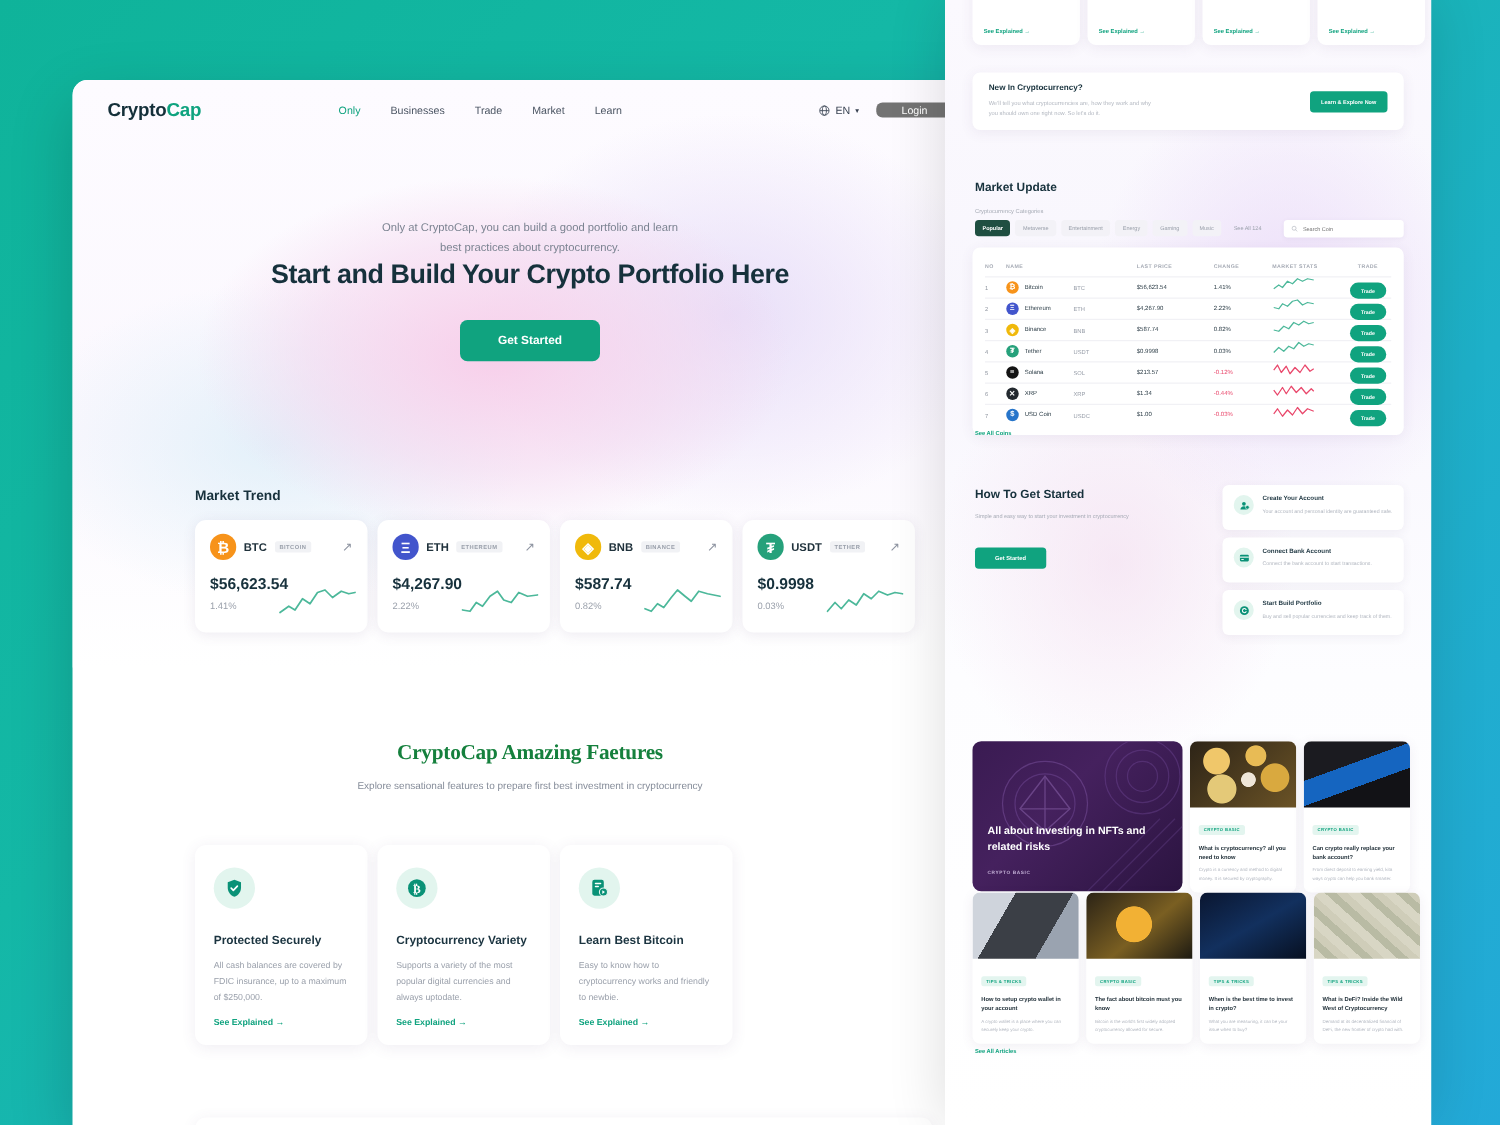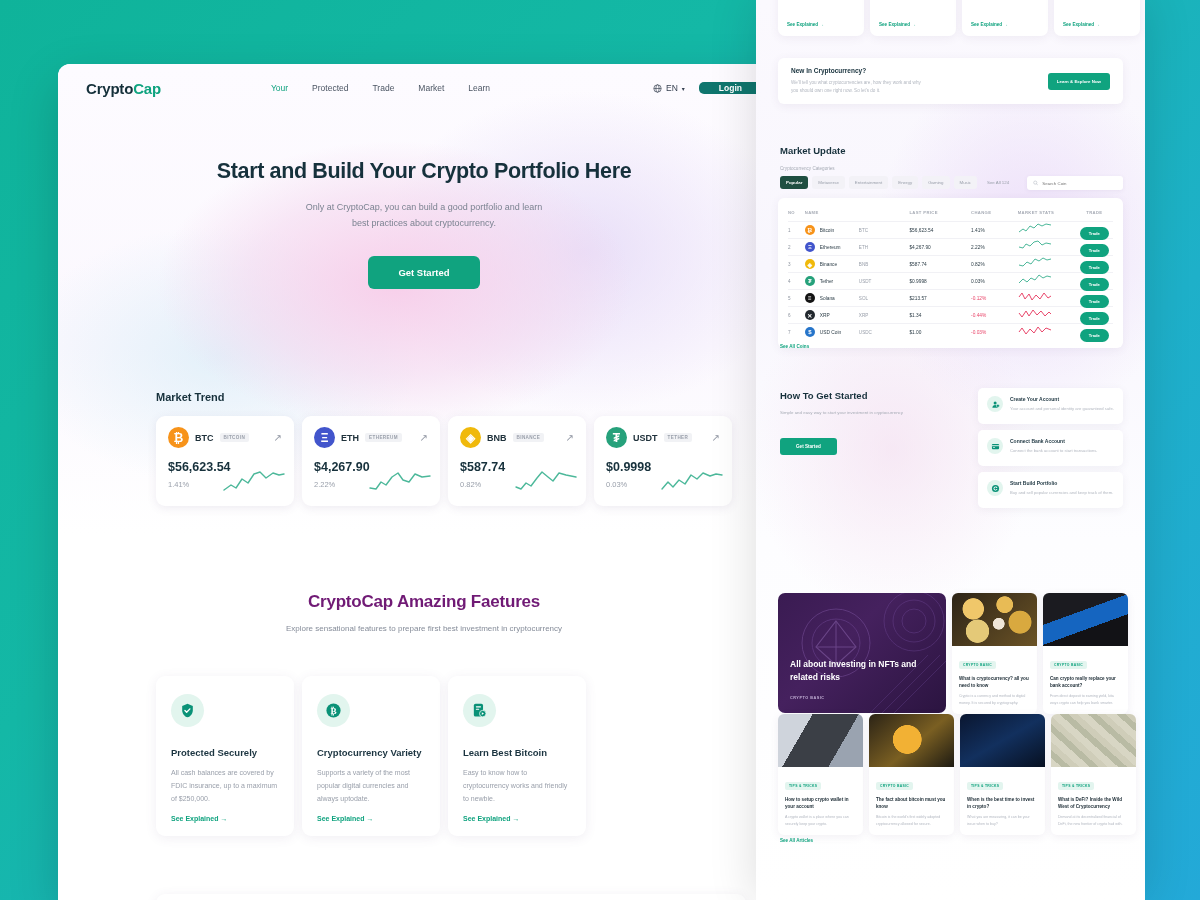--- a/index.html
+++ b/index.html
@@ -32,21 +32,21 @@
 
   
   #nav { position: absolute; left: 0; top: 0; width: 100%; height: 48px;
          display: flex; align-items: center; padding: 0 28px; }
   #logo { font-size: 15px; font-weight: 700; letter-spacing: -.2px; }
   #nav-links { display: flex; gap: 24px; margin-left: 110px; }
   .nav-link { font-size: 8.5px; color: #4b5563; cursor: pointer; }
   .nav-link.active { color: #0fa37f; }
   #nav-right { margin-left: auto; display: flex; align-items: center; gap: 14px; }
   #lang { display: flex; align-items: center; gap: 4px; font-size: 8.5px; color: #374151; }
-  #login-btn { background: #0f766e; color: #fff; font-size: 8.5px; font-weight: 700;
+  #login-btn { background: #737373; color: #fff; font-size: 8.5px; font-weight: 400;
                padding: 1px 20px; border-radius: 5px; border: none; cursor: pointer; }
 
   
   #hero { position: absolute; left: 0; top: 95px; width: 100%; text-align: center; }
   #hero-title { font-size: 21.5px; font-weight: 700; color: #16313c; letter-spacing: -.35px; }
   #hero-sub { margin-top: 16px; font-size: 9px; color: #7b8391; line-height: 1.75; }
   #get-started { margin-top: 24px; background: #10a37f; color: #fff; border: none;
                  font-size: 9.5px; font-weight: 600; padding: 11px 30px; border-radius: 6px; cursor: pointer; }
 
   
@@ -61,21 +61,21 @@
   .mt-sym { font-size: 9px; font-weight: 700; color: #20323c; }
   .mt-tag { font-size: 4.6px; font-weight: 700; letter-spacing: .4px; color: #9aa0ab;
             background: #f1f2f5; padding: 2px 4px; border-radius: 2px; }
   .mt-arrow { margin-left: auto; color: #8d93a0; font-size: 10px; }
   .mt-price { position: absolute; left: 12px; top: 44px; font-size: 12.5px; font-weight: 700; color: #17313c; }
   .mt-chg { position: absolute; left: 12px; top: 64px; font-size: 7.5px; color: #9aa0ab; }
   .mt-spark { position: absolute; right: 9px; bottom: 12px; }
 
   
   #feat-head { position: absolute; left: 0; top: 528px; width: 100%; text-align: center; }
-  #feat-title { font-size: 17px; font-weight: 700; color: #701a75; letter-spacing: -.2px; }
+  #feat-title { font-size: 17px; font-weight: 700; color: #15803d; letter-spacing: -.2px; font-family: Liberation Serif, serif; }
   #feat-sub { margin-top: 12px; font-size: 8px; color: #858c99; }
   #feat-cards { position: absolute; left: 98px; top: 612px; display: flex; gap: 8px; }
   .f-card { width: 138px; height: 160px; background: #fff; border-radius: 9px;
             box-shadow: 0 2px 12px rgba(90,70,120,.09); padding: 18px 15px; position: relative; }
   .f-ico { width: 33px; height: 33px; border-radius: 50%; background: #e2f5ee;
            display: flex; align-items: center; justify-content: center; }
   .f-name { margin-top: 20px; font-size: 9.5px; font-weight: 700; color: #1b3440; }
   .f-desc { margin-top: 9px; font-size: 7px; line-height: 1.85; color: #9aa0ab; }
   .f-link { position: absolute; left: 15px; bottom: 14px; font-size: 7px; color: #10a37f; font-weight: 600; cursor: pointer; }
 
@@ -188,46 +188,46 @@
 <body>
 
 <div class="panel" id="left-panel">
   <div id="left-hero-bg"></div>
 
   <div id="nav">
     <div id="logo">
       <span class="dark">Crypto</span><span class="teal">Cap</span>
     </div>
     <div id="nav-links">
-      <span class="nav-link active">Your</span>
-      <span class="nav-link">Protected</span>
+      <span class="nav-link active">Only</span>
+      <span class="nav-link">Businesses</span>
       <span class="nav-link">Trade</span>
       <span class="nav-link">Market</span>
       <span class="nav-link">Learn</span>
     </div>
     <div id="nav-right">
       <div id="lang">
         <svg width="9" height="9" viewBox="0 0 16 16">
           <circle cx="8" cy="8" r="6.6" fill="none" stroke="#374151" stroke-width="1.2"></circle>
           <ellipse cx="8" cy="8" rx="2.9" ry="6.6" fill="none" stroke="#374151" stroke-width="1.2"></ellipse>
           <path d="M1.6 8h12.8" stroke="#374151" stroke-width="1.2"></path>
         </svg>
         <span>EN</span>
         <span style="font-size:6px;">▾</span>
       </div>
       <button id="login-btn">Login</button>
     </div>
   </div>
 
   <div id="hero">
-    <div id="hero-title">Start and Build Your Crypto Portfolio Here</div>
     <div id="hero-sub">
       <div>Only at CryptoCap, you can build a good portfolio and learn</div>
       <div>best practices about cryptocurrency.</div>
     </div>
+    <div id="hero-title">Start and Build Your Crypto Portfolio Here</div>
     <button id="get-started">Get Started</button>
   </div>
 
   <div id="mt-title">Market Trend</div>
   <div id="mt-cards">
 
     <div class="mt-card">
       <div class="mt-top">
         <div class="coin-ico" style="background:#f7931a;">₿</div>
         <span class="mt-sym">BTC</span>

